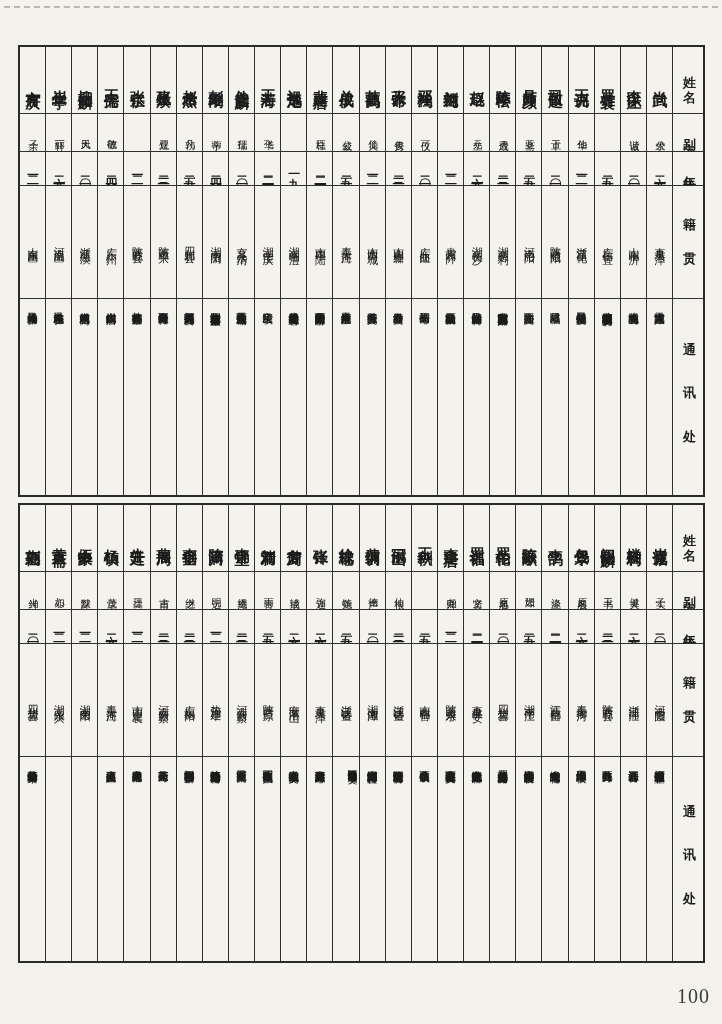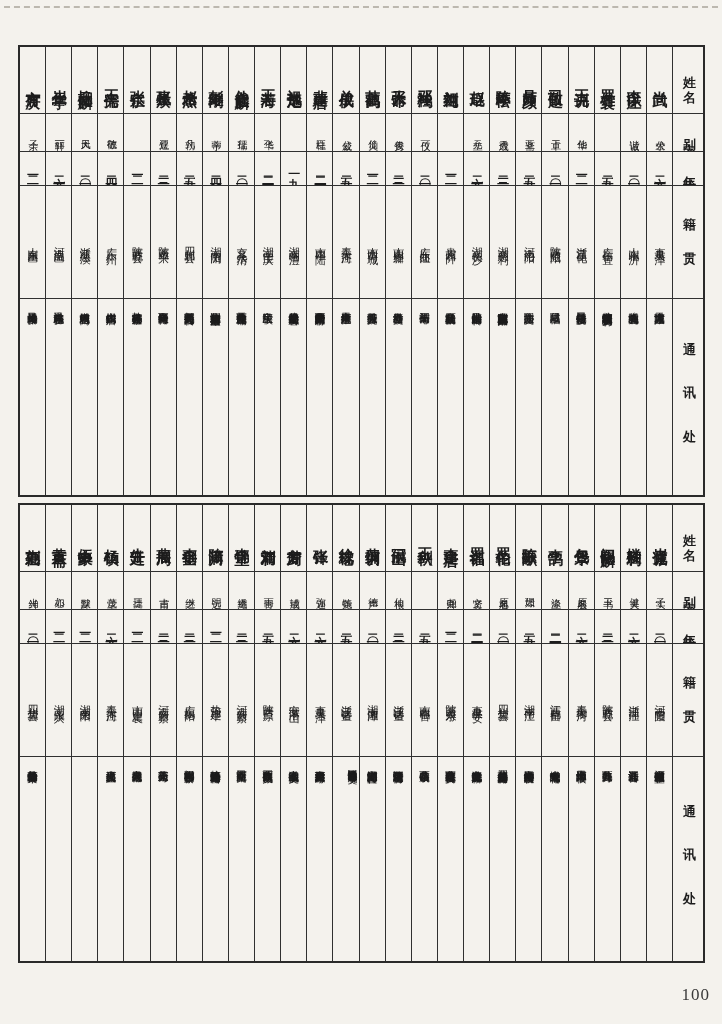--- a/index.html
+++ b/index.html
@@ -22,21 +22,21 @@
   .c-native{height:113px;font-size:11px;line-height:24px;letter-spacing:0.2em;}
   .c-contact{flex:1;font-size:10.5px;line-height:13px;text-align:start;
              padding:5px 6px 2px 1px;letter-spacing:0.02em;}
   .c-contact.long{font-size:9.5px;line-height:11.5px;padding-right:1px;}
   .hdr-col .cell{font-weight:700;font-size:13px;line-height:28px;}
   .hdr-col .c-name{letter-spacing:1.1em;}
   .hdr-col .c-alias{letter-spacing:0.35em;}
   .hdr-col .c-age{letter-spacing:0.2em;}
   .hdr-col .c-native{letter-spacing:2.6em;}
   .hdr-col .c-contact{text-align:center;letter-spacing:3.4em;padding:0;line-height:28px;}
-  #page-number{position:absolute;right:12px;top:985px;font-size:17px;color:#3a3a3a;
+  #page-number{position:absolute;right:12px;top:985px;font-size:20px;color:#3a3a3a;
                letter-spacing:1px;}
 </style>
 </head>
 <body>
 
 <div id="page">
   <div id="edge-marks"></div>
   <div id="table-top" class="dir-table">
       <div class="col hdr-col">
         <div class="cell c-name">姓名</div>

